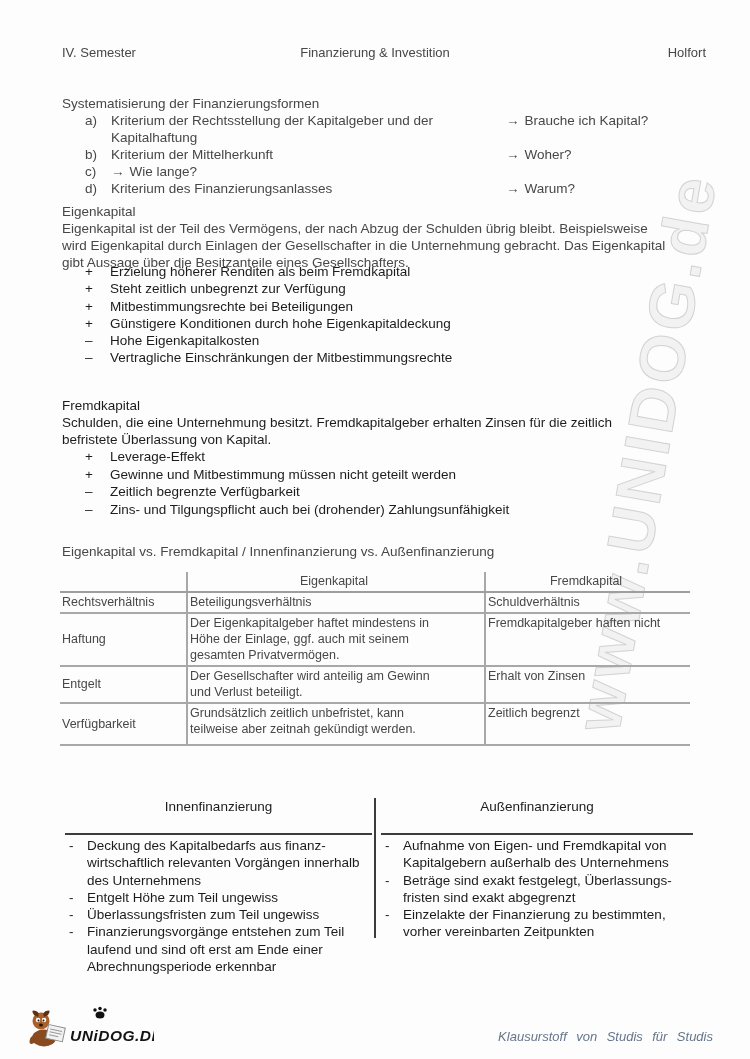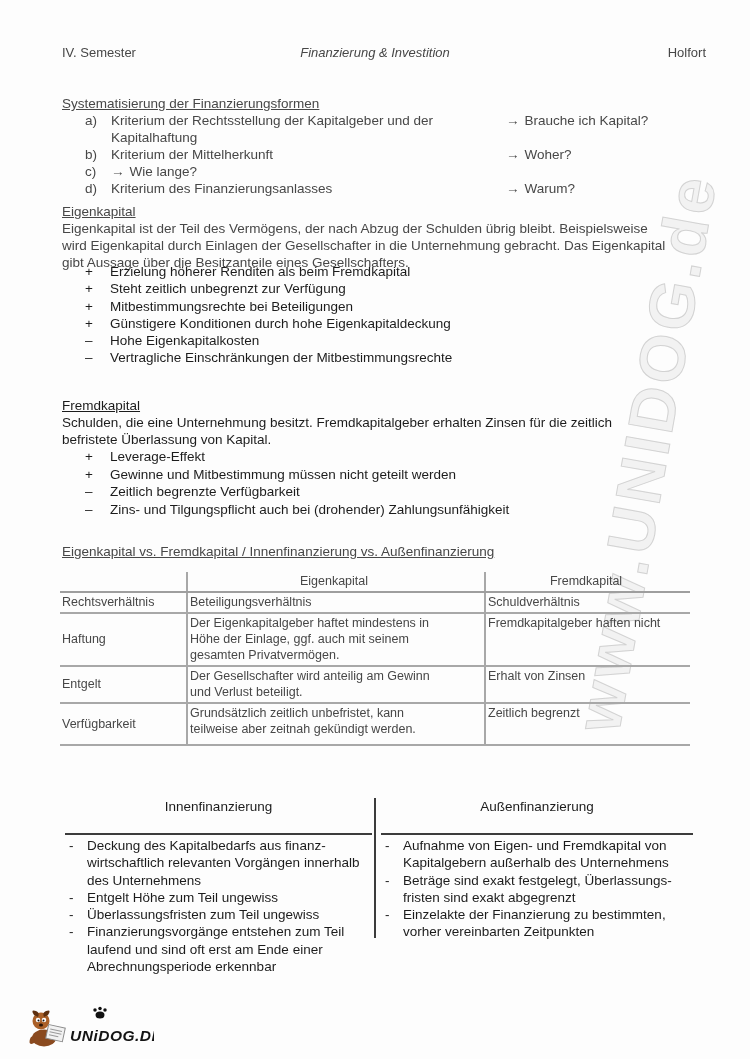--- a/index.html
+++ b/index.html
@@ -6,37 +6,37 @@
   html,body { background:#e9e9e9; }
   body { font-family:"Liberation Sans", sans-serif; }
   #page {
     position:relative; width:750px; height:1059px; background:#fdfdfd;
     margin:0 auto; overflow:hidden;
     font-size:13.5px; line-height:17px; color:#1f1f1f;
   }
   .abs { position:absolute; }
   .fuzzy { color:#474747; filter:blur(0.55px); }
   .crisp { color:#1c1c1c; }
-  .und { text-decoration:underline; }
+  .und { }
   .pre { white-space:pre-line; }
 
   
   #watermark {
     left:422px; top:450px; width:500px; height:80px;
     transform:rotate(-80deg); transform-origin:50% 50%;
     font-size:64px; letter-spacing:4px; font-weight:bold;
     color:rgba(205,205,205,0.22); -webkit-text-stroke:1px rgba(180,180,180,0.55);
     z-index:0; white-space:nowrap;
   }
   .layer { z-index:1; }
 
   
   #hdr { left:0; top:44px; width:750px; font-size:13px; }
   #hdr .h-left { position:absolute; left:62px; }
-  #hdr .h-center { position:absolute; left:0; width:750px; text-align:center;font-style:italic; }
+  #hdr .h-center { position:absolute; left:0; width:750px; text-align:center; }
   #hdr .h-right { position:absolute; right:44px; }
 
   
   #sys { left:62px; top:95px; width:630px; }
   .sys-item { display:flex; }
   .sys-label { width:26px; margin-left:23px; flex:none; }
   .sys-text { flex:1; }
   .sys-q { width:186px; flex:none; }
   .sys-q .arr { display:inline-block; margin-right:5px; }
 
@@ -283,14 +283,15 @@
       <g fill="#111">
         <ellipse cx="152" cy="30" rx="9" ry="7"></ellipse>
         <circle cx="142" cy="20" r="3.5"></circle>
           <circle cx="152" cy="17" r="3.5"></circle>
           <circle cx="162" cy="20" r="3.5"></circle>
       </g>
 
       <text x="92" y="82" font-family="Liberation Sans, sans-serif" font-size="31" font-weight="bold" font-style="italic" fill="#141414" letter-spacing="1">UNiDOG.DE</text>
     </svg>
   </div>
+  <div id="tagline" class="abs layer">Klausurstoff von Studis für Studis</div>
 
 </div>
 
 </body></html>

